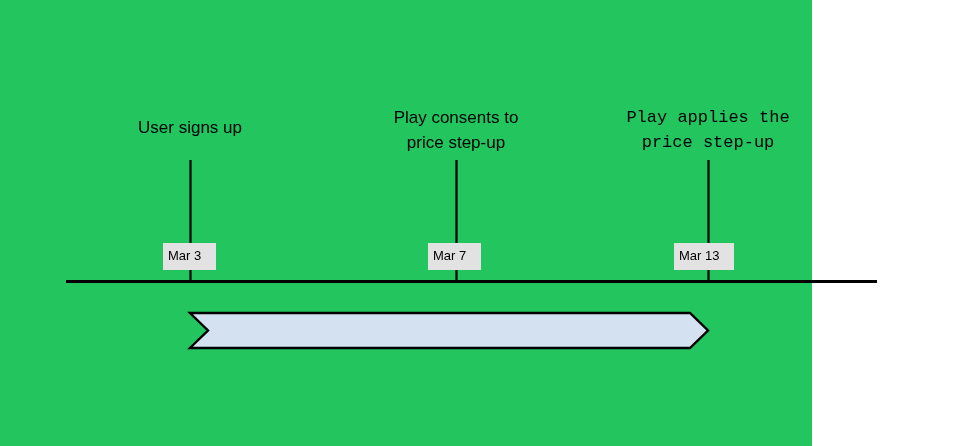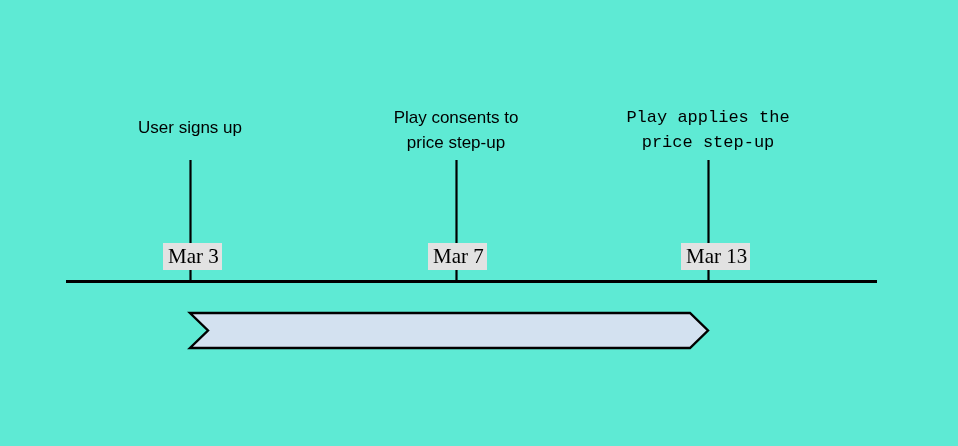--- a/index.html
+++ b/index.html
@@ -8,23 +8,23 @@
   }
   body {
     width: 958px;
     height: 446px;
     background: #ffffff;
     font-family: "Liberation Sans", sans-serif;
     overflow: hidden;
   }
   #canvas {
     position: relative;
-    width: 958px;
+    width: 812px;
     height: 446px;
-    background: #5eead4;
+    background: #22c55e;
   }
   #timeline-svg {
     position: absolute;
     left: 0;
     top: 0;
     width: 958px;
     height: 446px;
   }
   .event-label {
     position: absolute;
@@ -33,27 +33,27 @@
     line-height: 25px;
     color: #000000;
     white-space: nowrap;
     font-family: "Liberation Sans", sans-serif;
   }
   .event-label .ln {
     display: block;
   }
   .date-chip {
     position: absolute;
-    font-size: 21px;
+    font-size: 13px;
     line-height: 22px;
     color: #000000;
     background: #e2e2e2;
-    padding: 2px 3px 3px 5px;
+    padding: 2px 15px 3px 5px;
     white-space: nowrap;
-    font-family: Liberation Serif, serif;
+    font-family: Liberation Sans, sans-serif;
   }
   .band-label {
     position: absolute;
     font-size: 17px;
     line-height: 20px;
     color: #000000;
     white-space: nowrap;
     text-align: center;
     font-family: "Liberation Sans", sans-serif;
   }
@@ -86,18 +86,18 @@
     <span class="ln">price step-up</span>
   </div>
   <div class="date-chip" style="left:428px; top:243px;">
     <span>Mar 7</span>
   </div>
 
   <div class="event-label" style="left:558px; top:105px; width:300px;font-family:Liberation Mono, monospace;">
     <span class="ln">Play applies the</span>
     <span class="ln">price step-up</span>
   </div>
-  <div class="date-chip" style="left:674px; top:243px;margin-left:7px;">
+  <div class="date-chip" style="left:674px; top:243px;">
     <span>Mar 13</span>
   </div>
 
 
 </div>
 
 </body></html>

